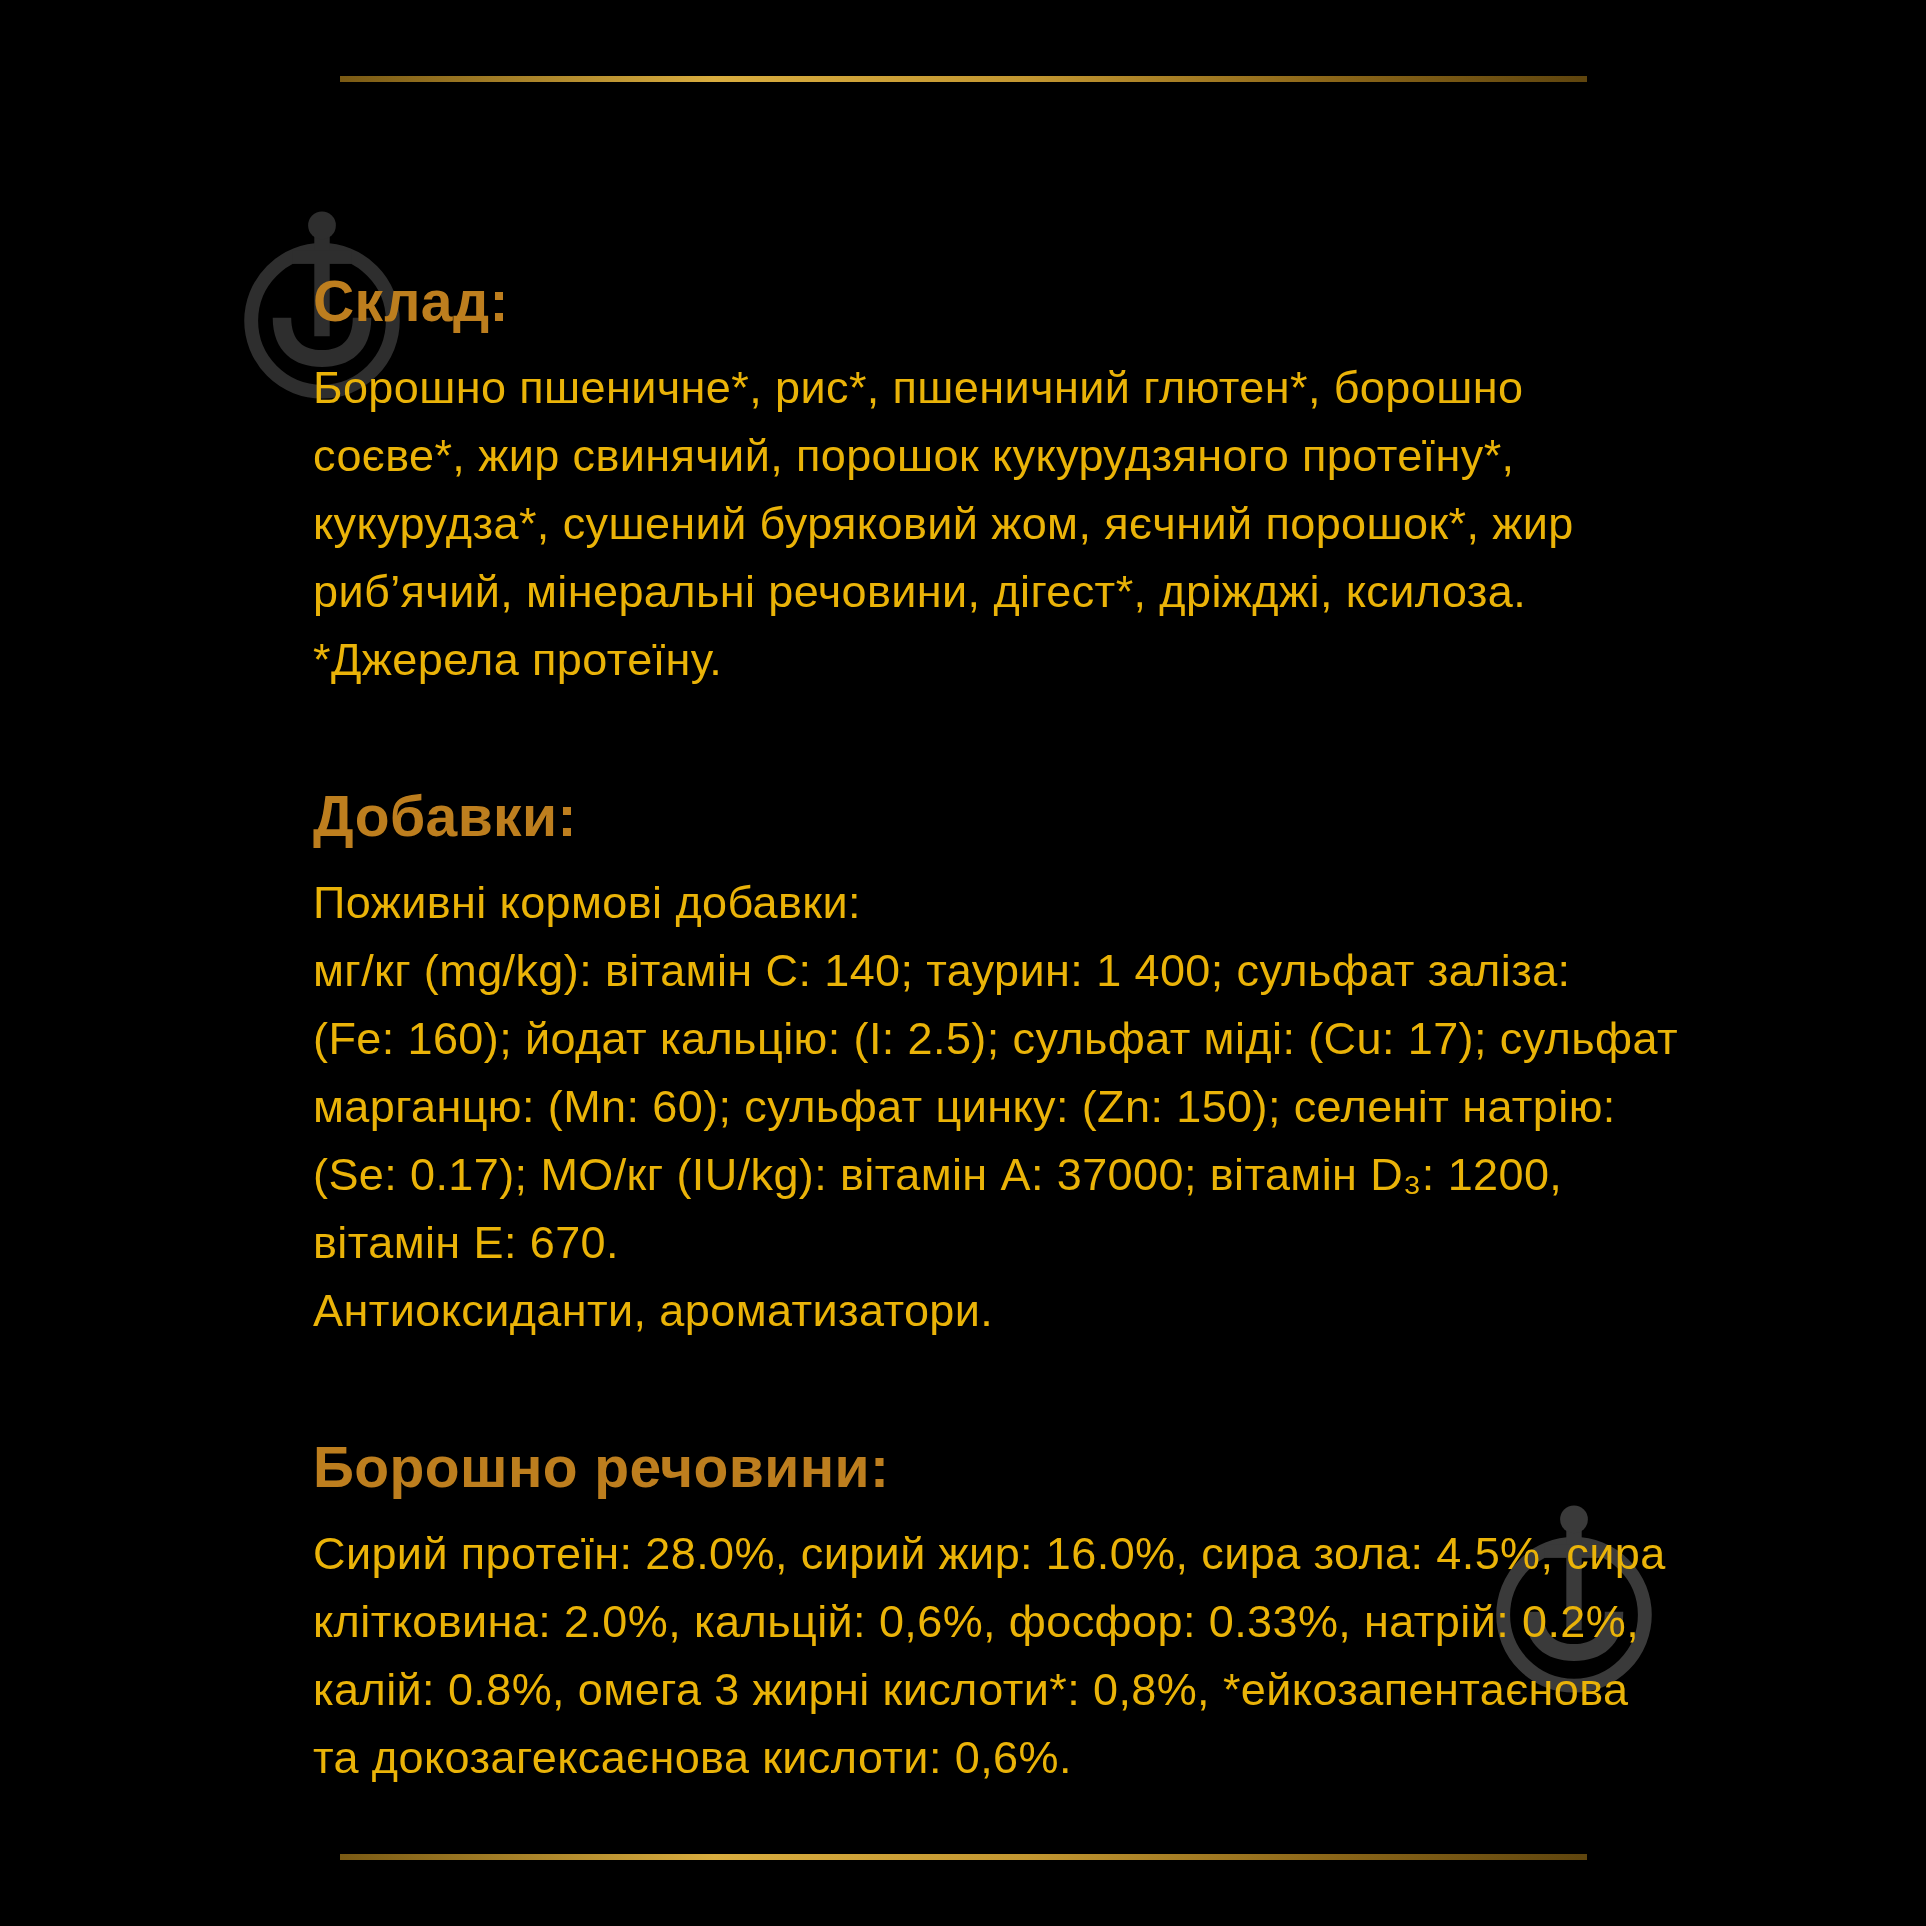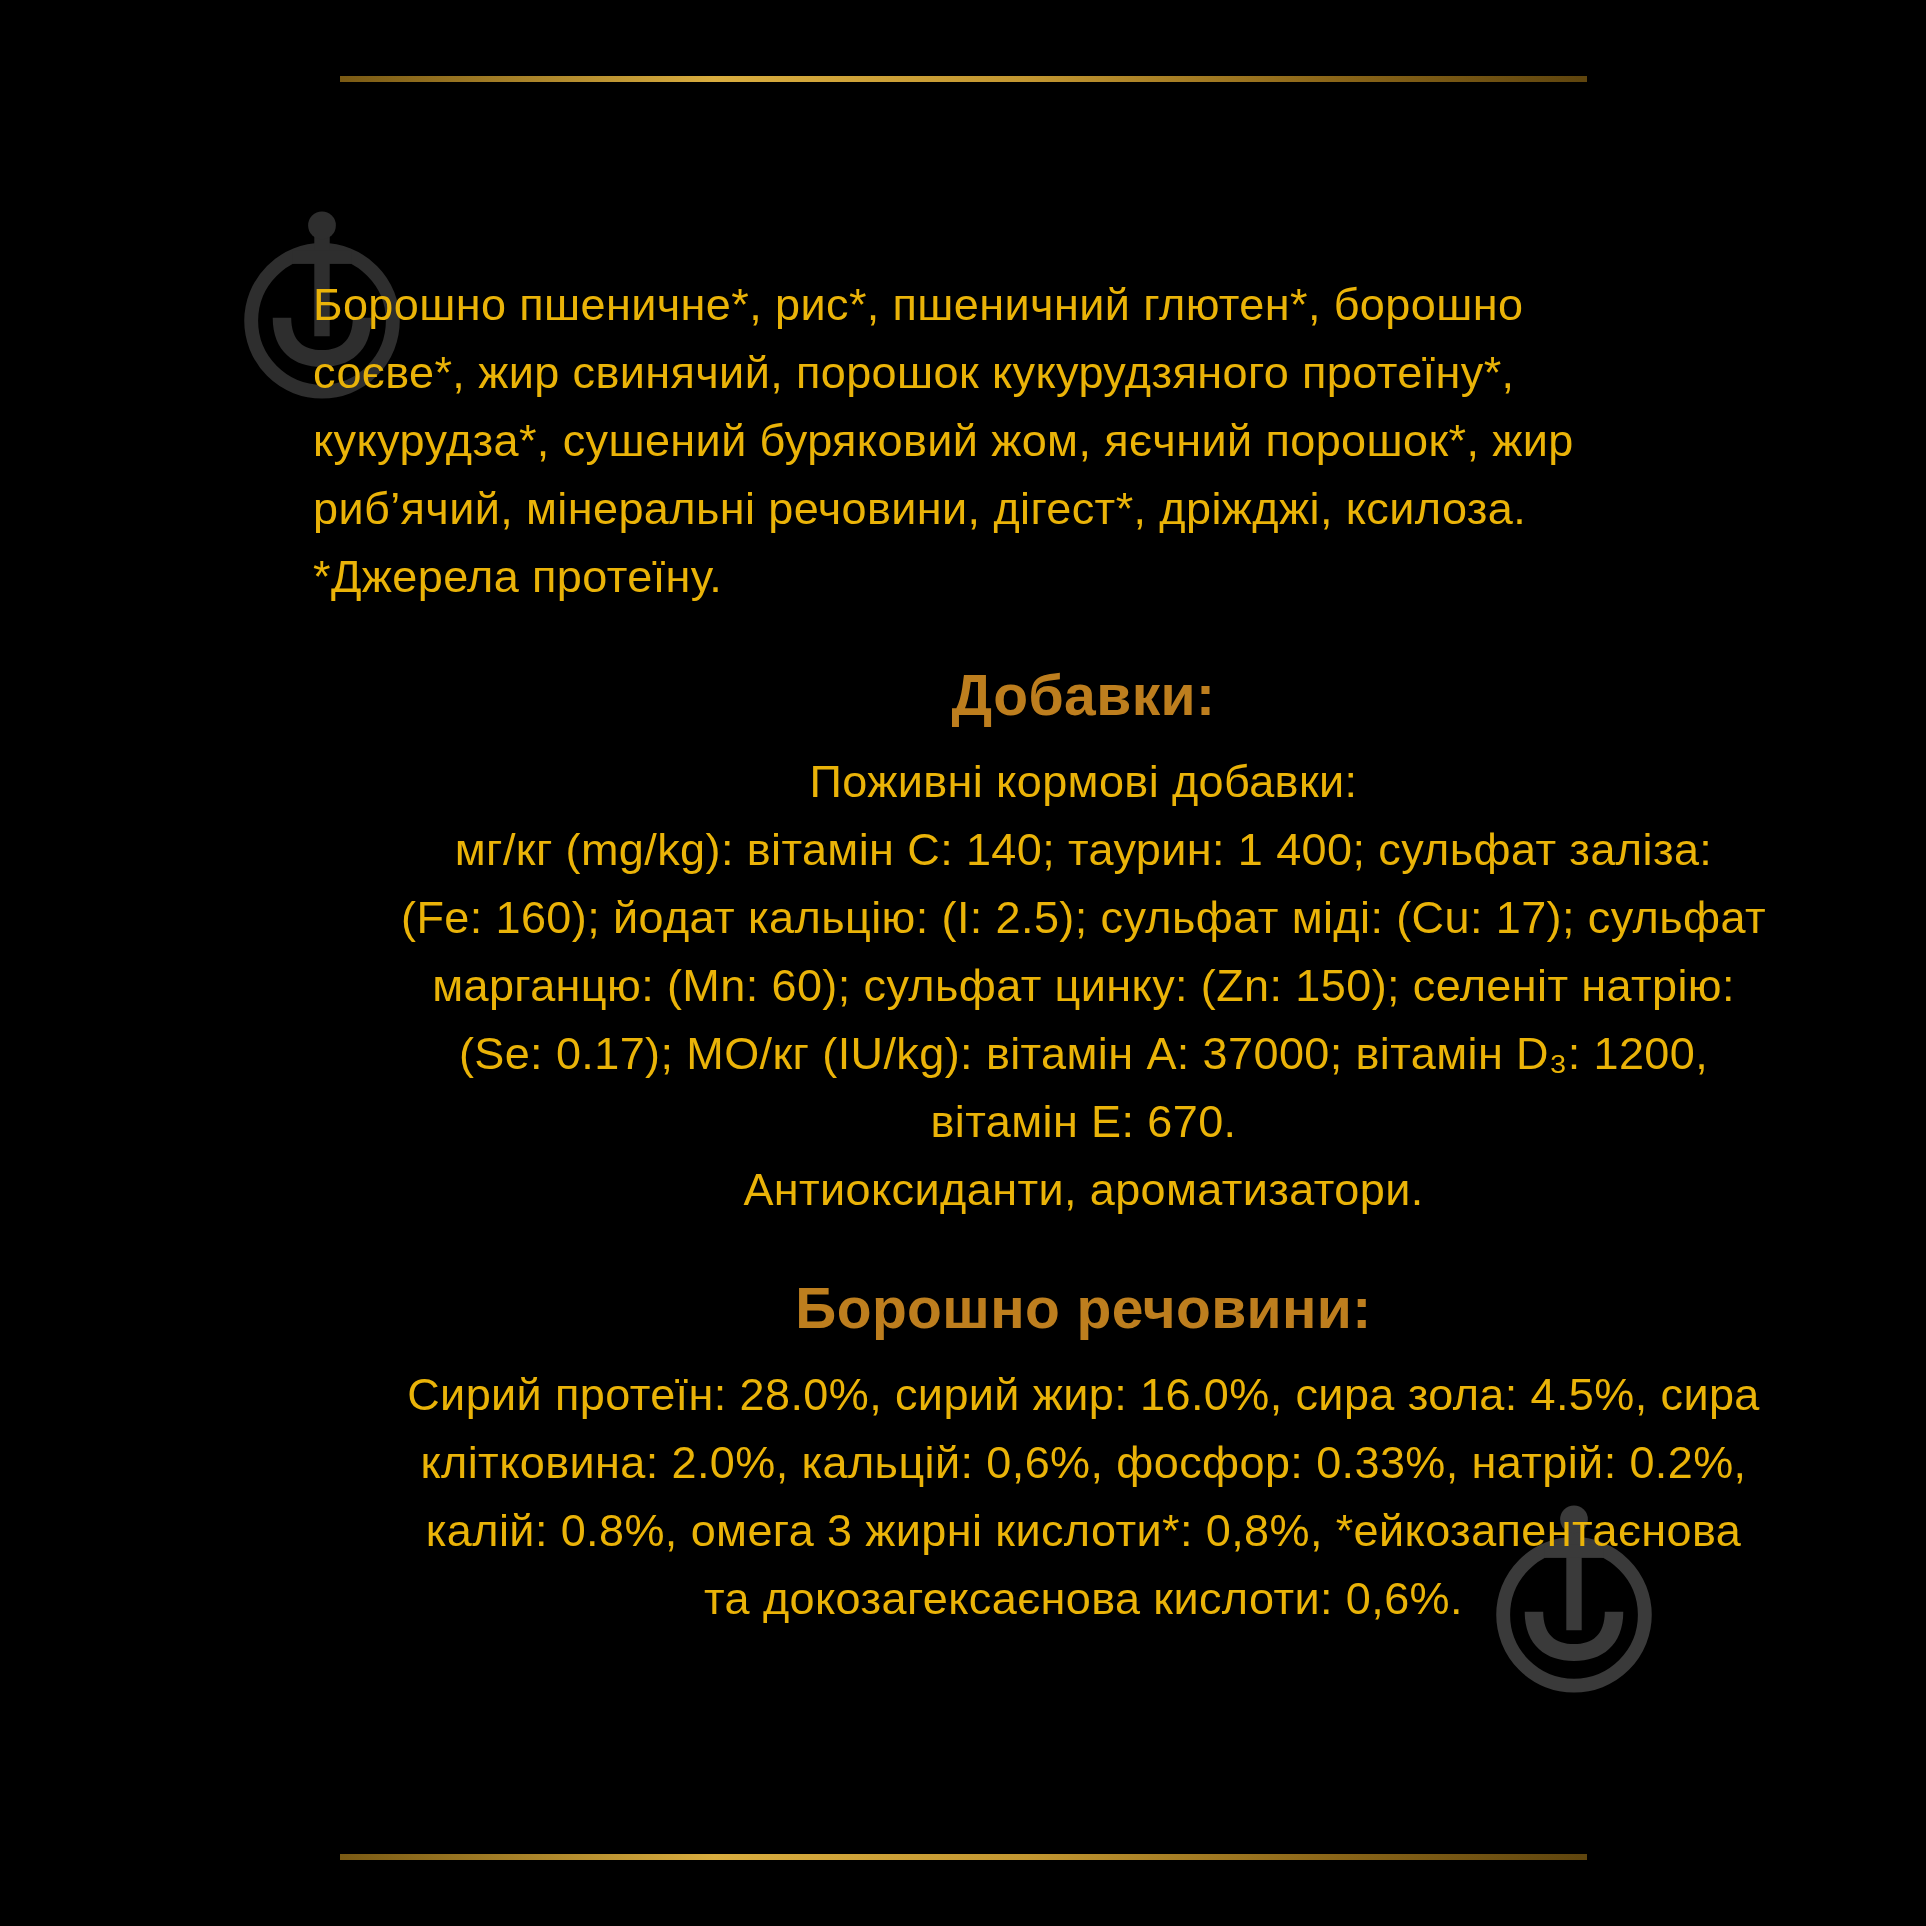--- a/index.html
+++ b/index.html
@@ -34,21 +34,21 @@
   .watermark.br { left: 1483px; top: 1504px; }
 
   .content {
     position: absolute;
     left: 313px;
     top: 271px;
     width: 1541px;
     z-index: 2;
   }
   .section { margin: 0; }
-  .section + .section { margin-top: 54px; text-align: center; }
+  .section + .section { margin-top: 92px; }
   .section-heading {
     margin: 0 0 23px 0;
     font-size: 57px;
     line-height: 60px;
     font-weight: 700;
     letter-spacing: 0.4px;
     color: #bd7e1e;
   }
   .section-body {
     margin: 0;
@@ -81,20 +81,21 @@
     <rect x="54" y="4" width="10" height="78" fill="#3a3a3a"></rect>
     <circle cx="59" cy="10" r="9" fill="#3a3a3a"></circle>
     <rect x="40" y="26" width="38" height="9" fill="#3a3a3a"></rect>
     <path d="M27 70 C27 92 41 102 59 102 C77 102 91 92 91 70 L79 70 C79 85 71 91 59 91 C47 91 39 85 39 70 Z" fill="#3a3a3a"></path>
   </svg>
 </div>
 
 <div class="content">
 
   <div class="section">
+    <h2 class="section-heading">Склад:</h2>
     <p class="section-body">Борошно пшеничне*, рис*, пшеничний глютен*, борошно
 соєве*, жир свинячий, порошок кукурудзяного протеїну*,
 кукурудза*, сушений буряковий жом, яєчний порошок*, жир
 риб’ячий, мінеральні речовини, дігест*, дріжджі, ксилоза.
 *Джерела протеїну.</p>
   </div>
 
   <div class="section">
     <h2 class="section-heading">Добавки:</h2>
     <p class="section-body">Поживні кормові добавки:

